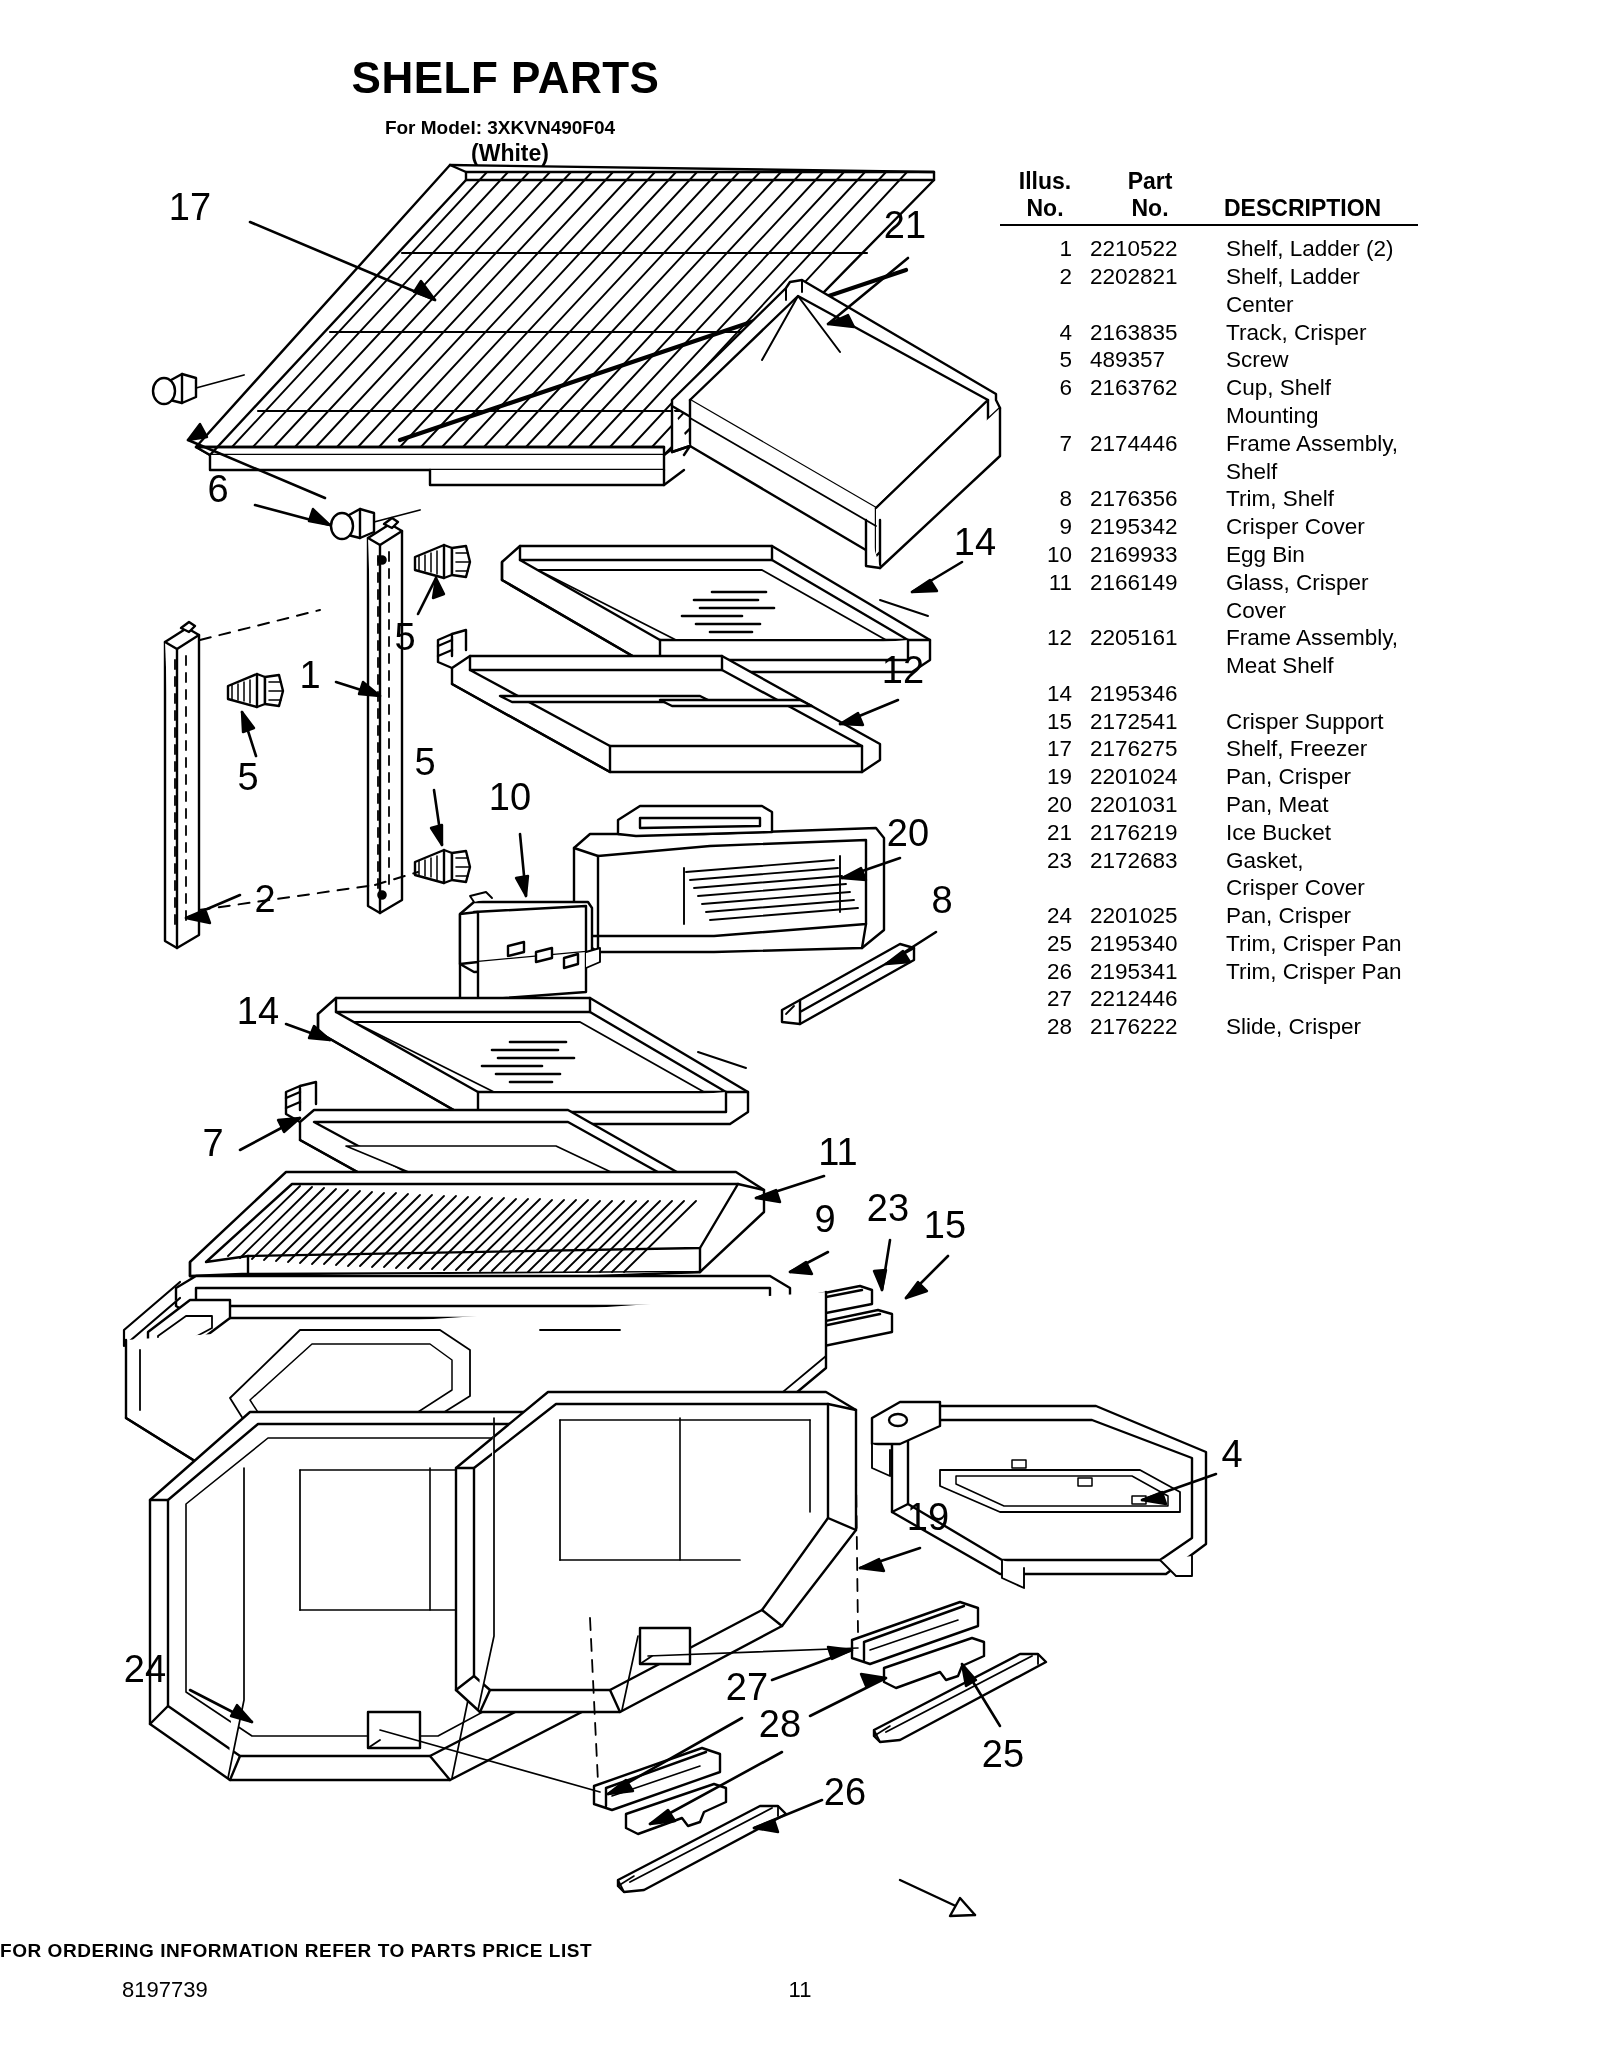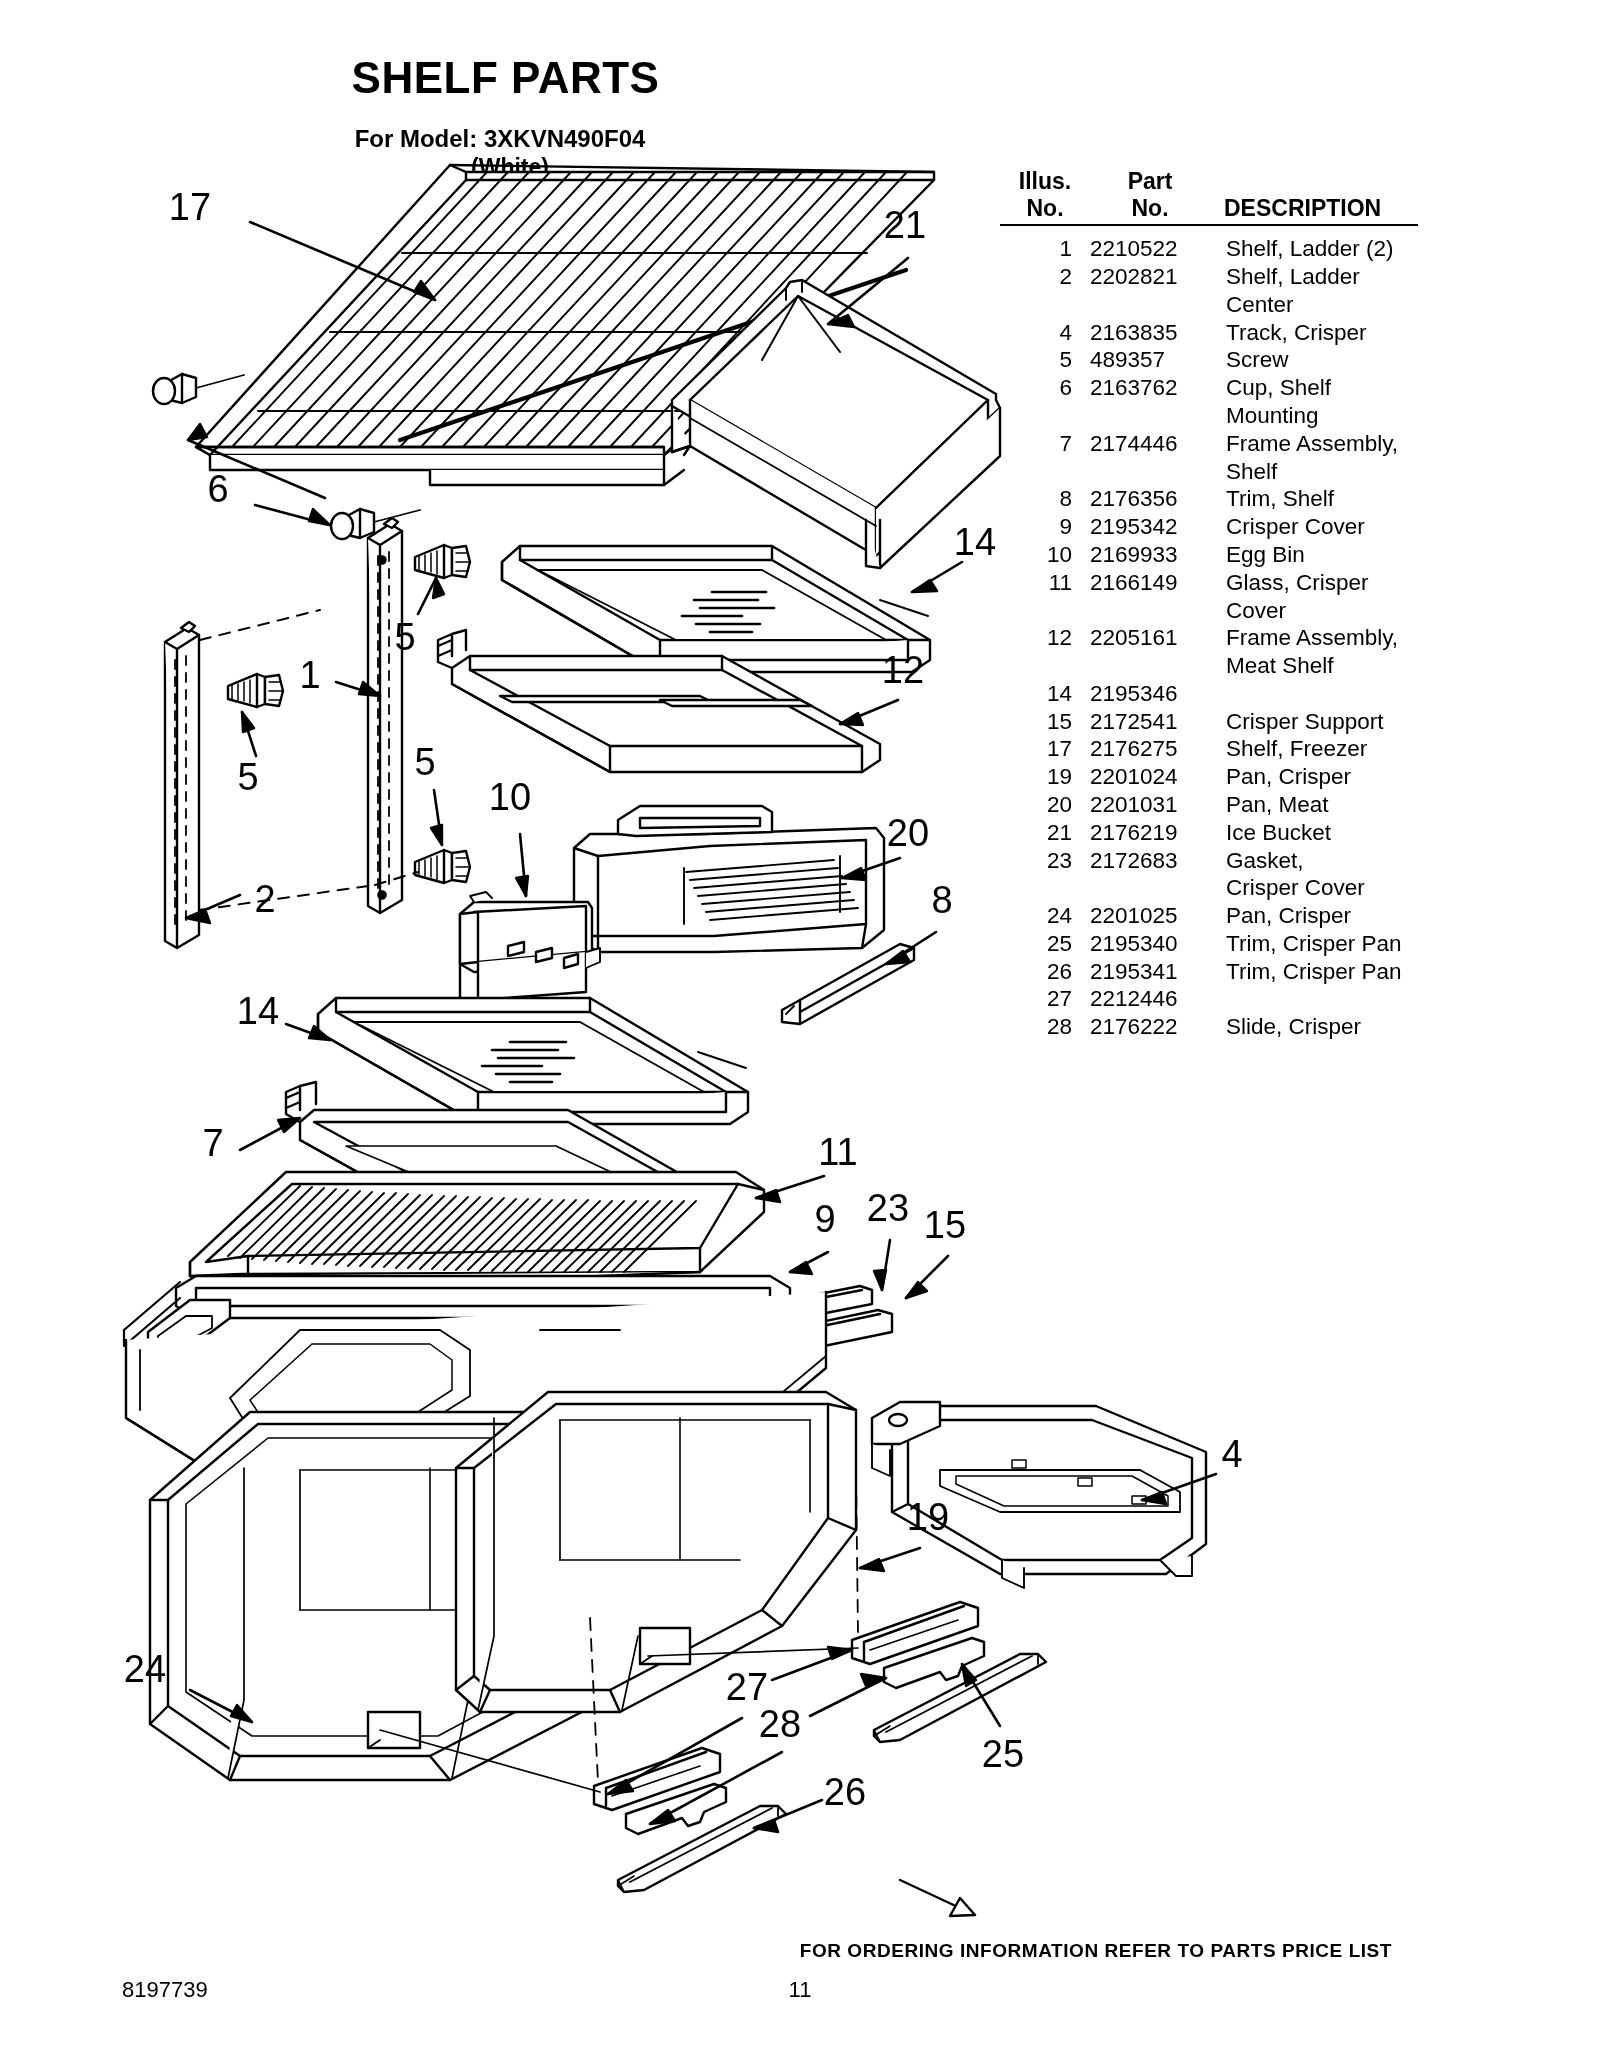--- a/index.html
+++ b/index.html
@@ -6,39 +6,39 @@
   body{
     width:1600px;height:2071px;position:relative;overflow:hidden;
     font-family:"Liberation Sans","DejaVu Sans",sans-serif;
     color:#000;
   }
   #page{position:absolute;inset:0;}
 
   
   .title-block{position:absolute;left:0;top:55px;width:1000px;text-align:center;}
   .doc-title{font-size:44px;font-weight:bold;letter-spacing:.5px;line-height:1.05;padding-left:11px;}
-  .doc-model{font-size:24px;font-weight:bold;margin-top:24px;line-height:1.18;}
+  .doc-model{font-size:19px;font-weight:bold;margin-top:16px;line-height:1.18;}
   .doc-color{font-size:23px;font-weight:bold;line-height:1.18;margin-left:20px;}
 
   
   .parts-table{position:absolute;left:1000px;top:168px;width:450px;}
   .pt-head{display:flex;font-weight:bold;font-size:23px;line-height:1.16;}
   .pt-h-illus{width:90px;text-align:center;}
   .pt-h-part{width:120px;text-align:center;}
   .pt-h-desc{flex:1;padding-left:14px;}
   .pt-rule{border-bottom:2.4px solid #000;margin-top:3px;width:418px;}
   .pt-body{margin-top:9px;}
   .pt-row{display:flex;font-size:22.5px;line-height:1.235;}
   .pt-illus{width:90px;text-align:right;padding-right:18px;box-sizing:border-box;}
   .pt-part{width:120px;text-align:left;box-sizing:border-box;}
   .pt-desc{flex:1;padding-left:16px;}
   .pt-desc .cont{display:block;}
 
   
-  .footer-note{position:absolute;left:0;top:1940px;width:1392px;text-align:right;
+  .footer-note{position:absolute;left:0;top:1940px;width:1392px;text-align:left;
     font-size:19px;font-weight:bold;letter-spacing:.55px;}
   .footer-code{position:absolute;left:122px;top:1977px;font-size:22px;}
   .footer-page{position:absolute;left:0;top:1977px;width:1600px;text-align:center;font-size:22px;}
 
   
   #diagram{position:absolute;left:0;top:0;width:1600px;height:2071px;}
   #diagram svg{display:block;}
   .cal{font-family:"Liberation Sans","DejaVu Sans",sans-serif;font-size:38px;fill:#000;}
 </style>
 </head>

